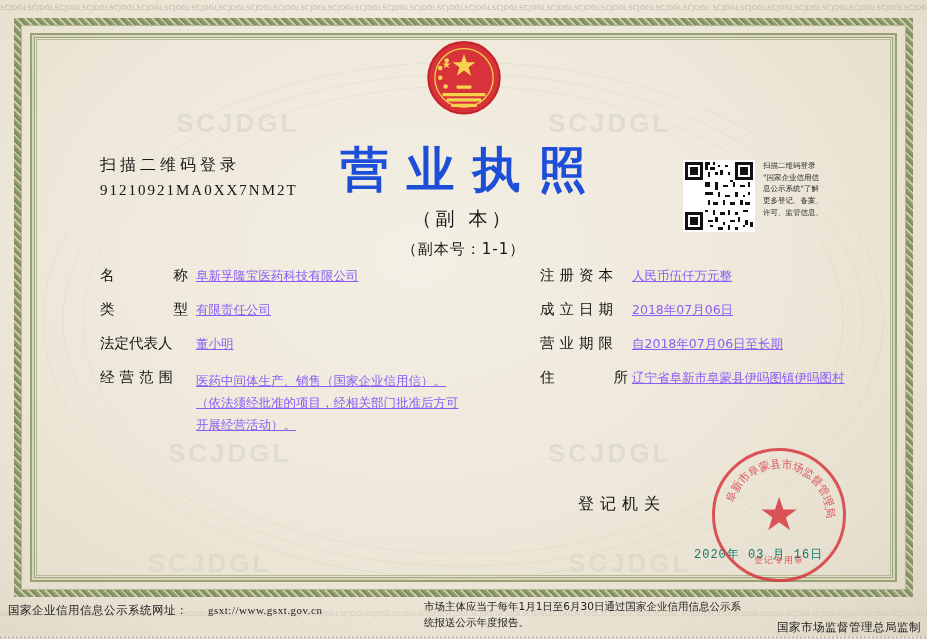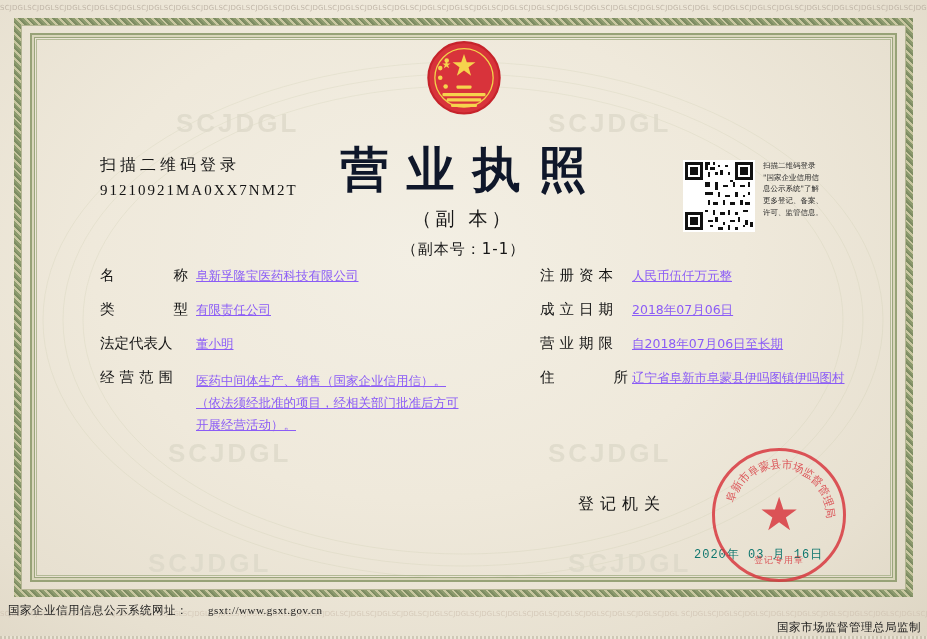--- a/index.html
+++ b/index.html
@@ -106,21 +106,21 @@
   
   .title {
     position: absolute;
     left: 50%;
     transform: translateX(-50%);
     top: 138px;
     font-family: "DejaVu Sans", "Liberation Sans", sans-serif;
     font-weight: bold;
     font-size: 48px;
     letter-spacing: 18px;
-    color: #0f172a;
+    color: #1d4ed8;
     text-indent: 18px;
     white-space: nowrap;
   }
   .subtitle {
     position: absolute;
     left: 50%;
     transform: translateX(-50%);
     top: 206px;
     font-size: 19px;
     letter-spacing: 4px;
@@ -482,16 +482,17 @@
       <span class="seal-char" style="transform:rotate(55deg) translate(0,-58px);">管</span>
       <span class="seal-char" style="transform:rotate(68deg) translate(0,-58px);">理</span>
       <span class="seal-char" style="transform:rotate(81deg) translate(0,-58px);">局</span>
     </div>
     <div class="seal-bottom">登记专用章</div>
   </div>
 
   <div class="footer">
     <div class="footer-left">国家企业信用信息公示系统网址：</div>
     <div class="footer-url">gsxt://www.gsxt.gov.cn</div>
+    <div class="footer-mid">市场主体应当于每年1月1日至6月30日通过国家企业信用信息公示系统报送公示年度报告。</div>
     <div class="footer-right">国家市场监督管理总局监制</div>
     <div class="footer-strip"></div>
   </div>
 </div>
 
 </body></html>

